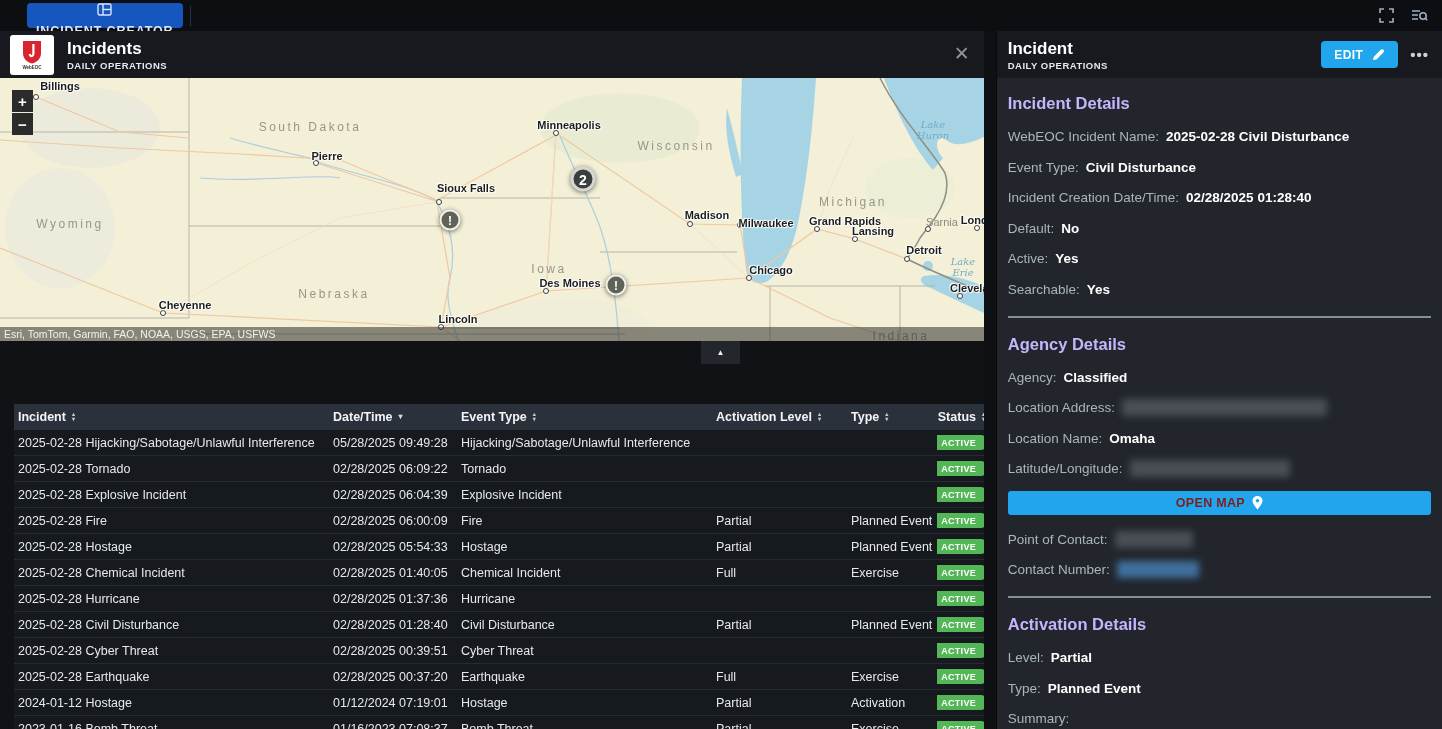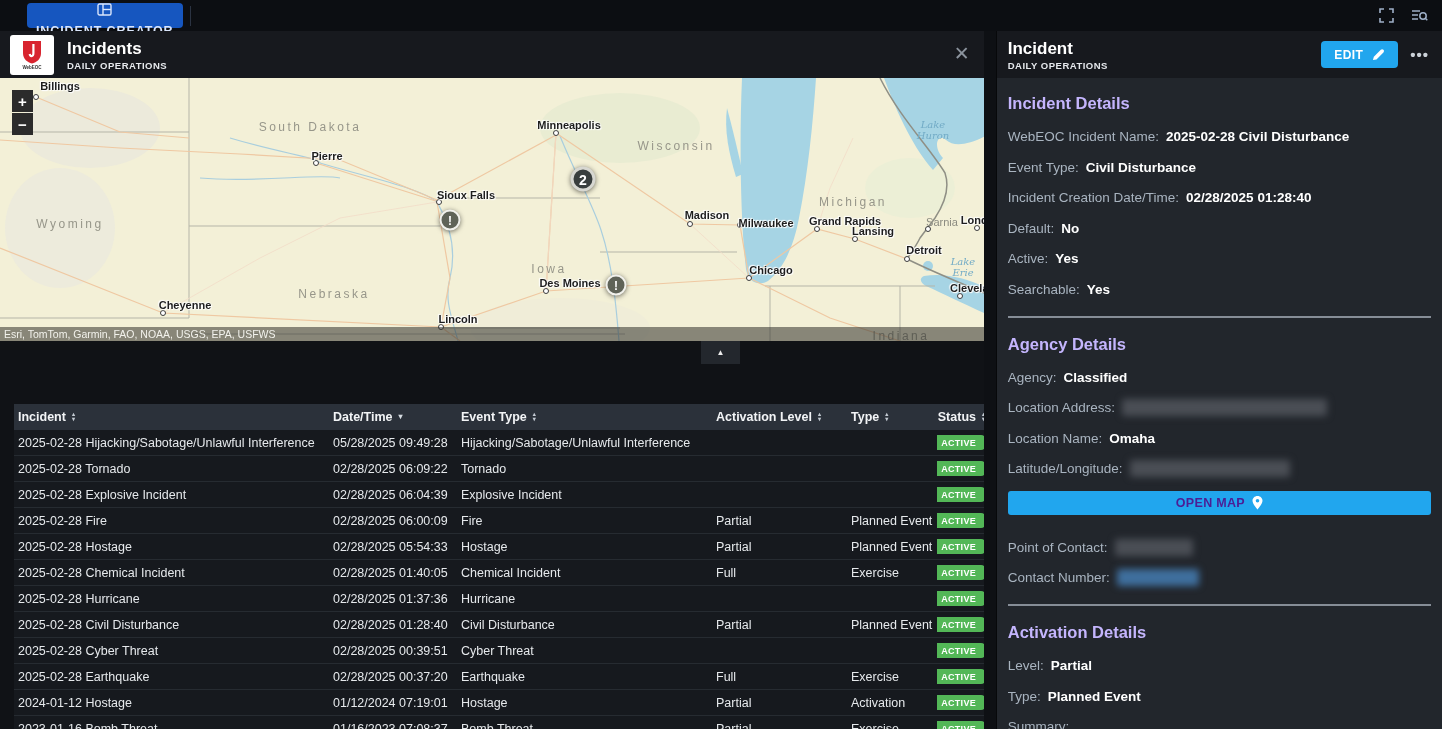--- a/index.html
+++ b/index.html
@@ -72,22 +72,22 @@
   .edit-btn { background:#21a6ee; color:#fff; font-weight:bold; font-size:12px; border-radius:4px; height:27px;
     padding:0 13px; display:flex; align-items:center; gap:9px; margin-left:auto; cursor:pointer; letter-spacing:0.4px; }
   .dots { color:#ccd2d9; font-size:15px; font-weight:bold; margin:0 13px 0 12px; letter-spacing:1px; cursor:pointer; }
   .rp-body { padding:12px 11px 0 11px; flex:1; overflow:hidden; }
   .section-title { color:#c4b5fd; font-size:16.5px; font-weight:bold; margin:4px 0 15px 0; }
   .field { display:flex; align-items:center; margin-bottom:13.5px; min-height:17px; font-size:13.5px; }
   .f-label { color:#a9b4c0; margin-right:7px; white-space:nowrap; }
   .f-value { color:#ffffff; font-weight:bold; }
   .redact { height:17px; border-radius:2px; filter:blur(3.5px); background:#4a4e55; }
   .redact.blue { background:#3f6f9e; }
-  .open-map-btn { width:100%; height:24px; background:#21a6ee; border-radius:3px; color:#4c1d95; font-weight:bold;
-    font-size:12.5px; display:flex; align-items:center; justify-content:center; gap:7px; margin:3px 0 24px 0;
+  .open-map-btn { width:100%; height:24px; background:#21a6ee; border-radius:3px; color:#7f1d1d; font-weight:bold;
+    font-size:12.5px; display:flex; align-items:center; justify-content:center; gap:7px; margin:3px 0 16px 0;
     cursor:pointer; letter-spacing:0.3px; }
   .divider { height:2px; background:#868d97; margin:18px 0 17px 0; }
 </style>
 </head>
 <body>
 
 <div class="topbar">
   <div class="tab">
     <span class="tb-icon">
       <svg width="15" height="13" viewBox="0 0 15 13" fill="none" stroke="#d9e5fb" stroke-width="1.4">
@@ -218,21 +218,21 @@
           <span class="state-label" style="left: 901px; top: 258px;">Indiana</span>
           <span class="lake-label" style="left: 933px; top: 52px;">Lake<br>Huron</span>
           <span class="lake-label" style="left: 963px; top: 189px;">Lake<br>Erie</span>
           <span class="city-dot" style="left: 36px; top: 19px;"></span>
           <span class="city-label" style="left: 60px; top: 14px;">Billings</span>
           <span class="city-dot" style="left: 316px; top: 85px;"></span>
           <span class="city-label" style="left: 327px; top: 84px;">Pierre</span>
           <span class="city-dot" style="left: 556px; top: 55px;"></span>
           <span class="city-label" style="left: 569px; top: 53px;">Minneapolis</span>
           <span class="city-dot" style="left: 439px; top: 124px;"></span>
-          <span class="city-label" style="left: 466px; top: 123px; text-align: right;">Sioux Falls</span>
+          <span class="city-label" style="left: 466px; top: 116px; text-align: right;">Sioux Falls</span>
           <span class="city-dot" style="left: 163px; top: 235px;"></span>
           <span class="city-label" style="left: 185px; top: 233px;">Cheyenne</span>
           <span class="city-dot" style="left: 441px; top: 249px;"></span>
           <span class="city-label" style="left: 458px; top: 247px;">Lincoln</span>
           <span class="city-dot" style="left: 690px; top: 146px;"></span>
           <span class="city-label" style="left: 707px; top: 143px;">Madison</span>
           <span class="city-dot" style="left: 740px; top: 147px;"></span>
           <span class="city-label" style="left: 766px; top: 143px; margin-top: 8px;">Milwaukee</span>
           <span class="city-dot" style="left: 817px; top: 151px;"></span>
           <span class="city-label" style="left: 845px; top: 149px;">Grand Rapids</span>

